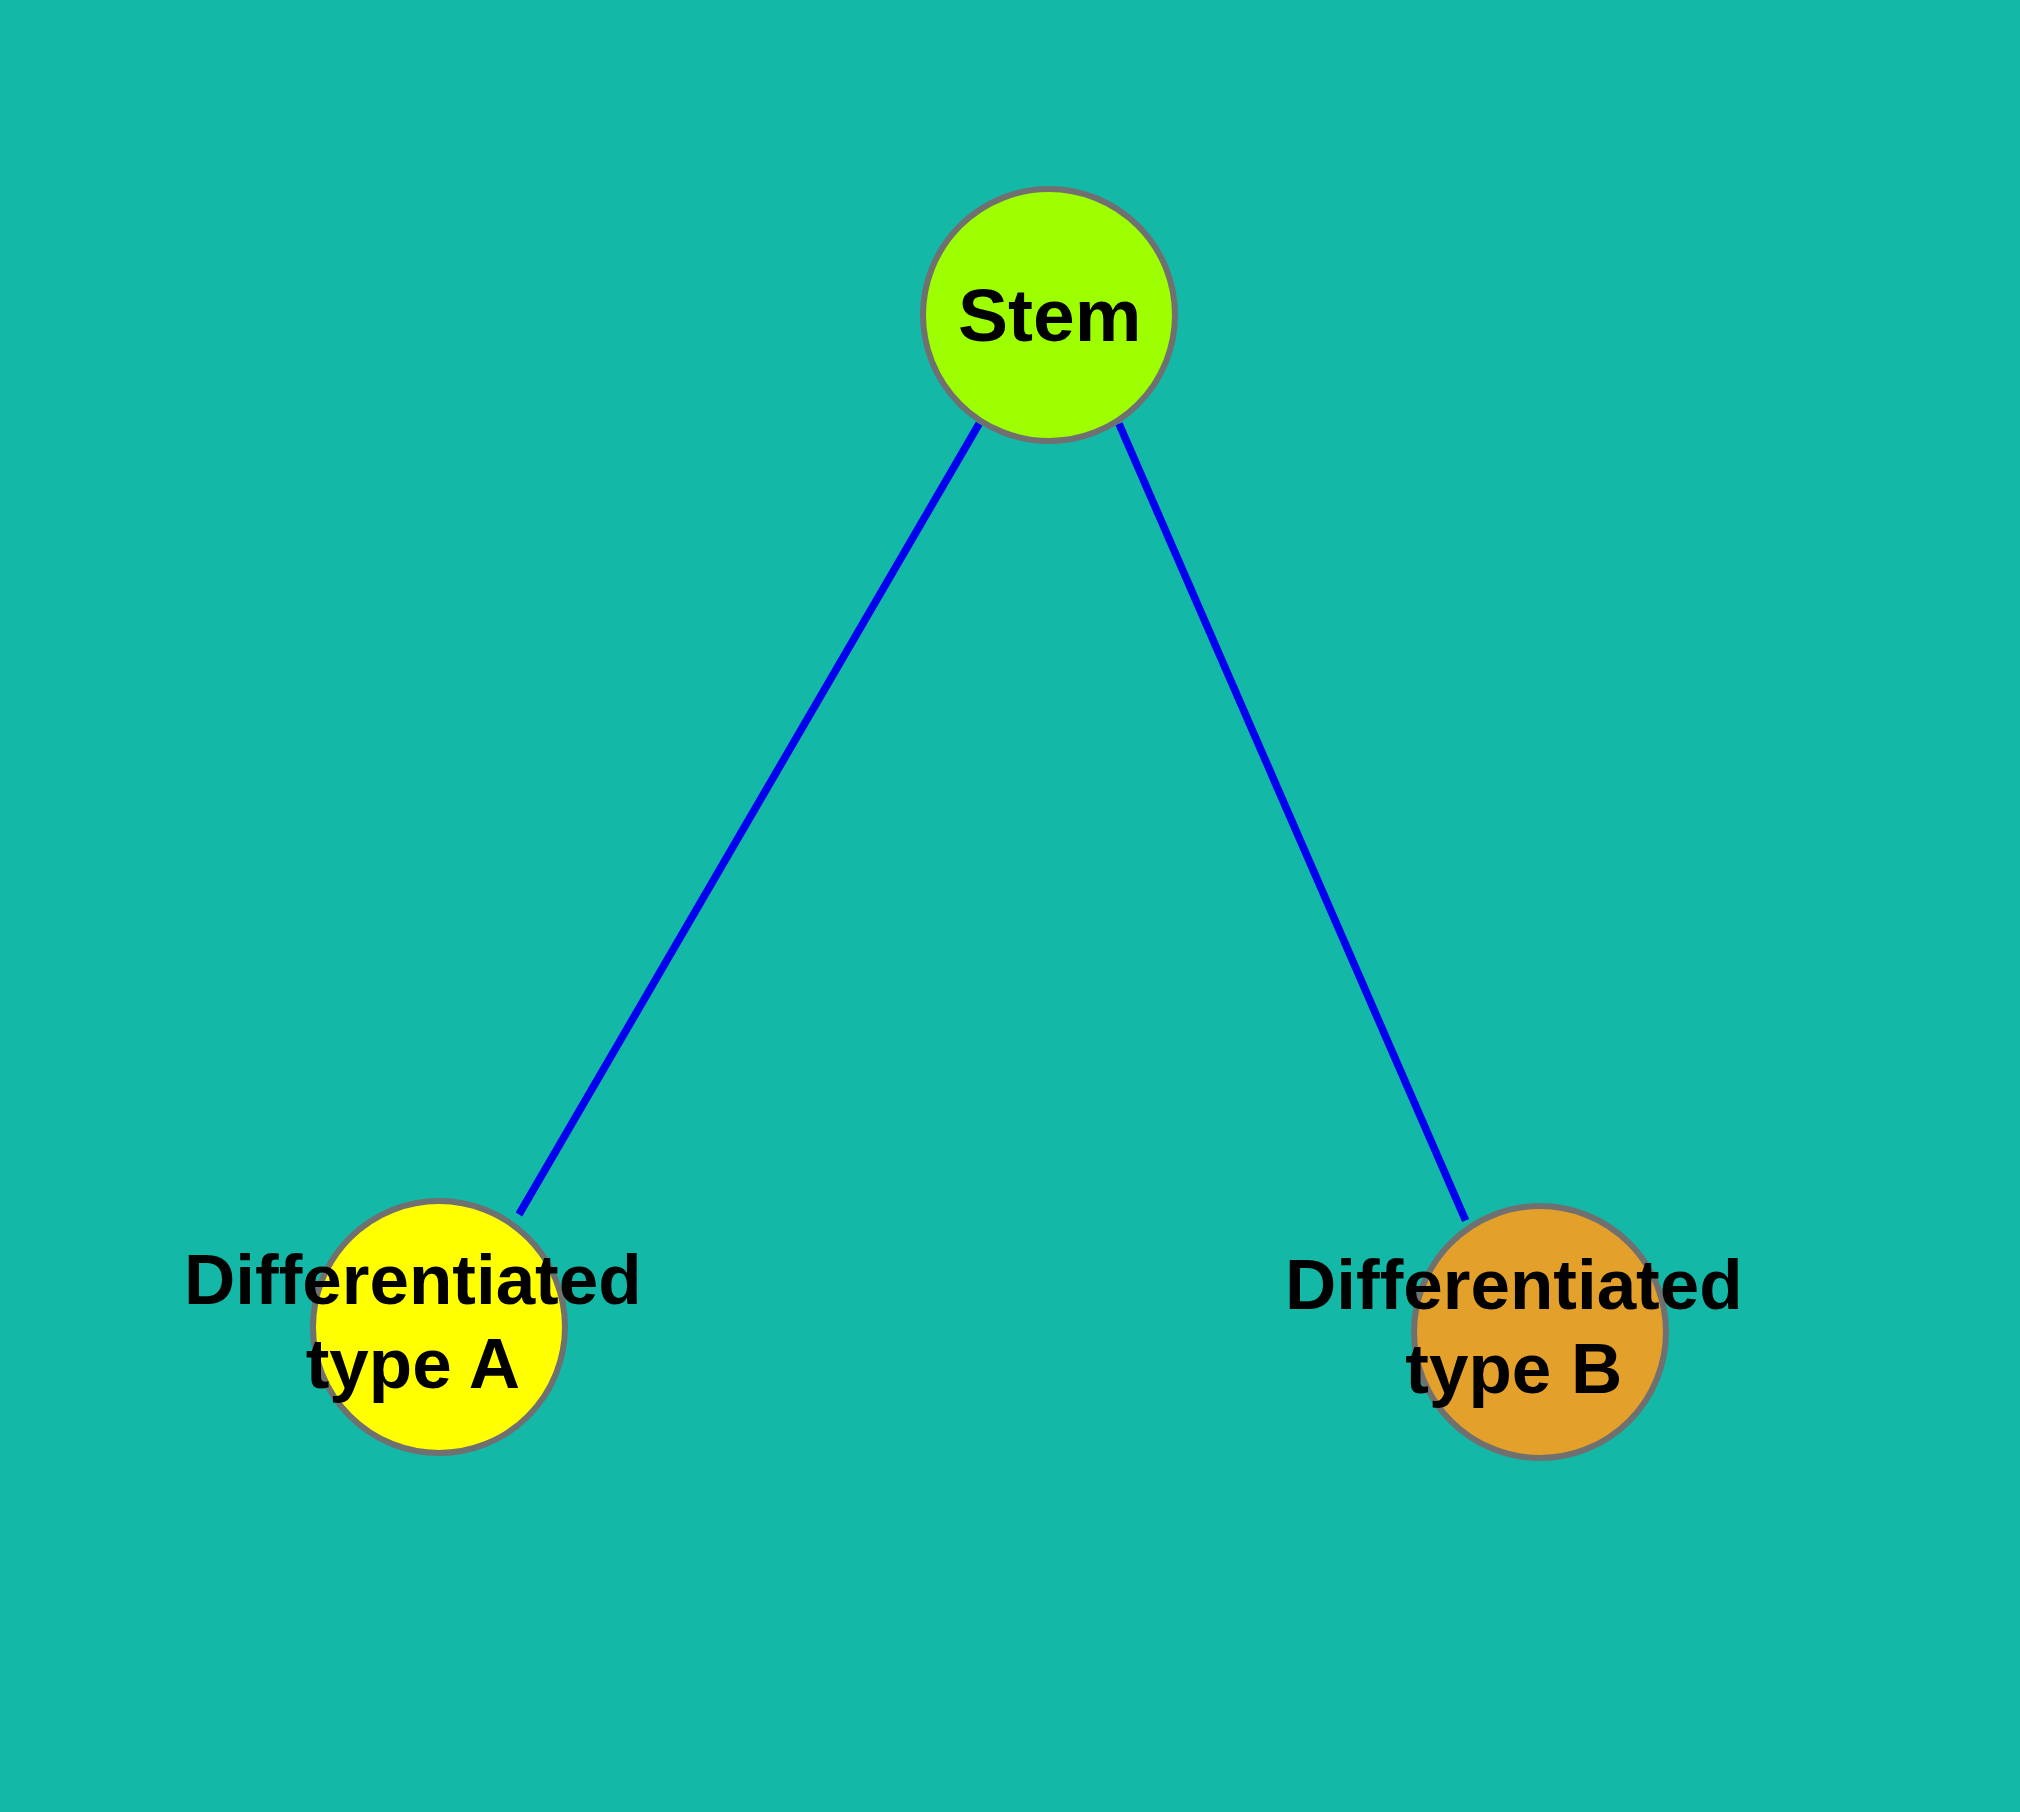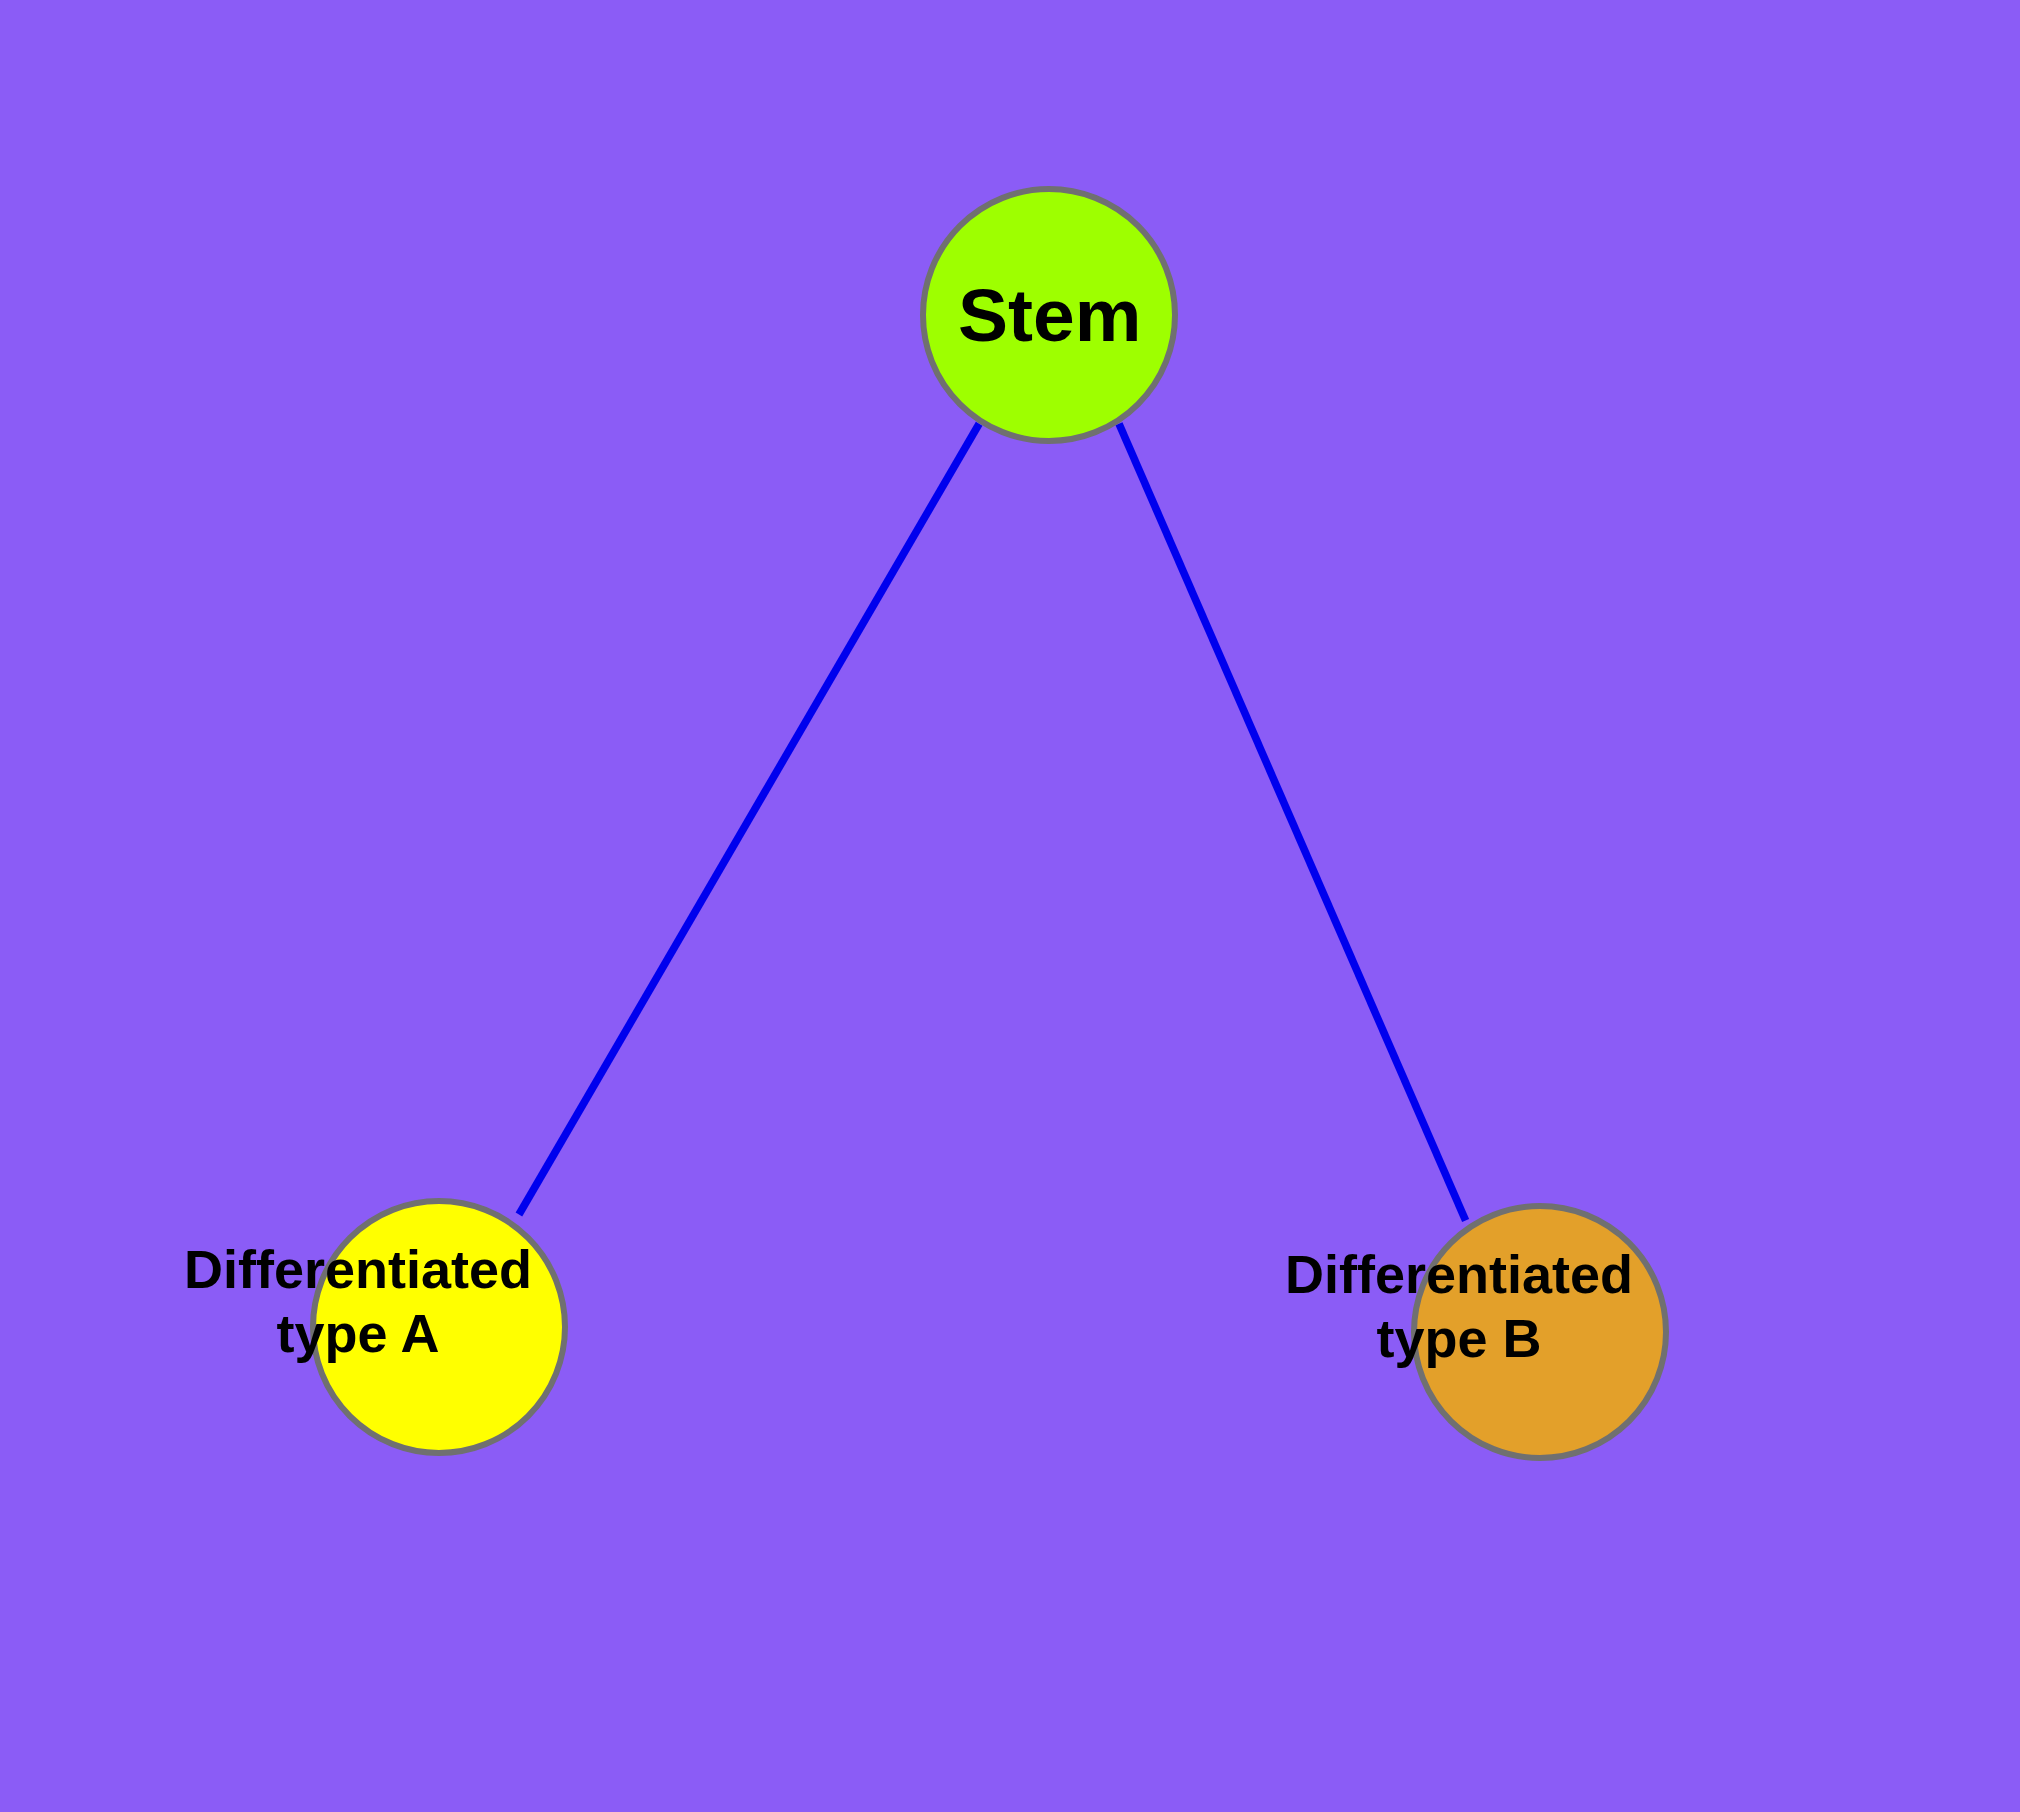--- a/index.html
+++ b/index.html
@@ -46,27 +46,27 @@
     color: #000000;
     font-family: "Liberation Sans", sans-serif;
     font-weight: bold;
     line-height: 1.18;
     pointer-events: none;
   }
   .label-root {
     font-size: 75px;
   }
   .label-leaf {
-    font-size: 54px;
+    font-size: 71px;
   }
 </style>
 </head>
 <body style="width: 2021px; height: 1812px;">
 
-<div id="canvas" style="width: 2021px; height: 1812px; background: #8b5cf6;">
+<div id="canvas" style="width: 2021px; height: 1812px; background: #14b8a6;">
 
   <svg id="edge-layer" viewBox="0 0 2384 2138" style="width: 2021px; height: 1812px;">
     <line id="edge-stem-to-a" x1="1155" y1="500" x2="612" y2="1433" stroke="#0000ee" stroke-width="9" stroke-linecap="butt"></line>
     <line id="edge-stem-to-b" x1="1320" y1="500" x2="1729" y2="1440" stroke="#0000ee" stroke-width="9" stroke-linecap="butt"></line>
   </svg>
 
   <div id="node-layer">
 
     <div class="node" id="node-stem" style="left: 920px; top: 186px; width: 258px; height: 258px; background: rgb(158, 255, 0); border-color: rgb(112, 112, 112); border-width: 6px;"></div>
     <div class="node" id="node-diff-a" style="left: 310px; top: 1198px; width: 258px; height: 258px; background: rgb(255, 255, 0); border-color: rgb(112, 112, 112); border-width: 6px;"></div>

